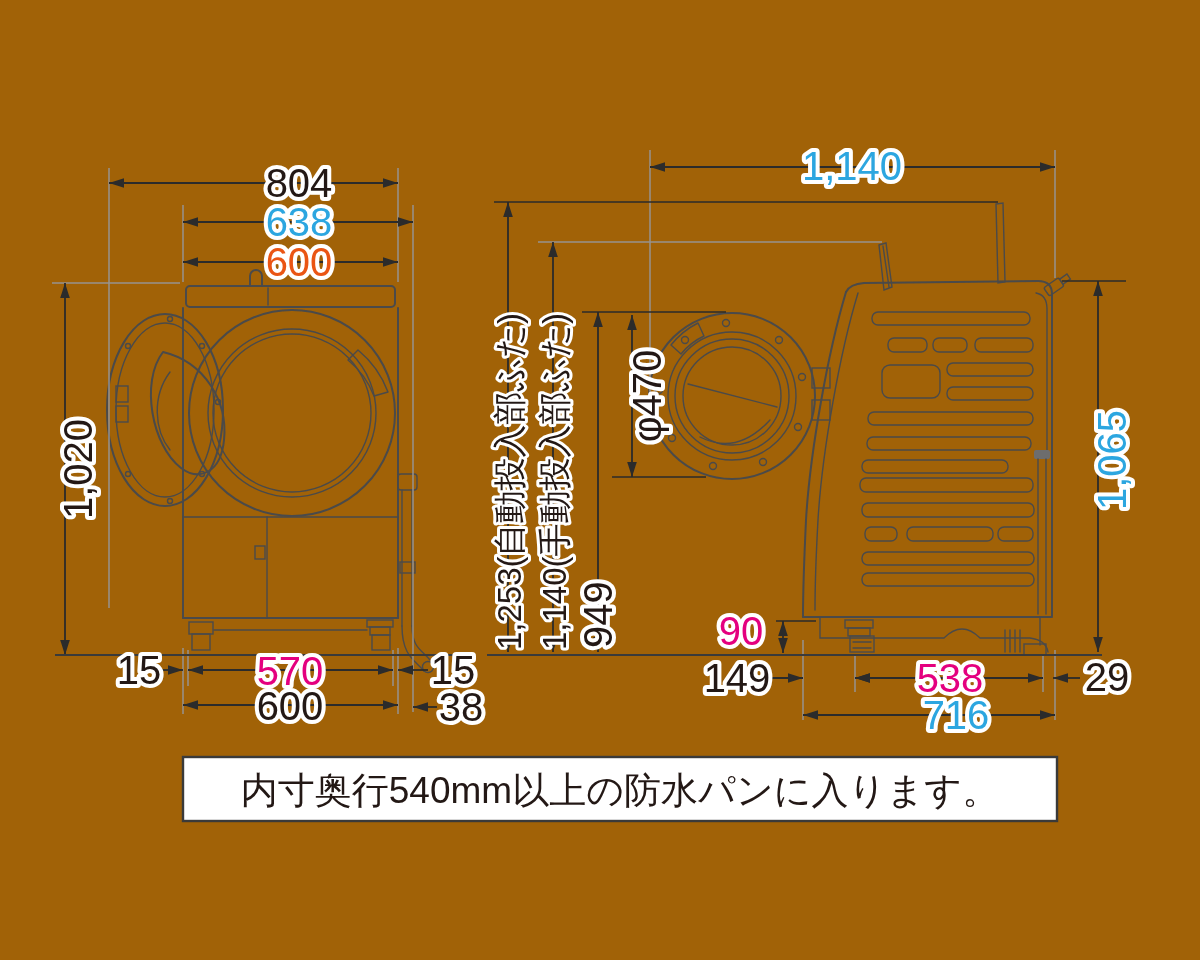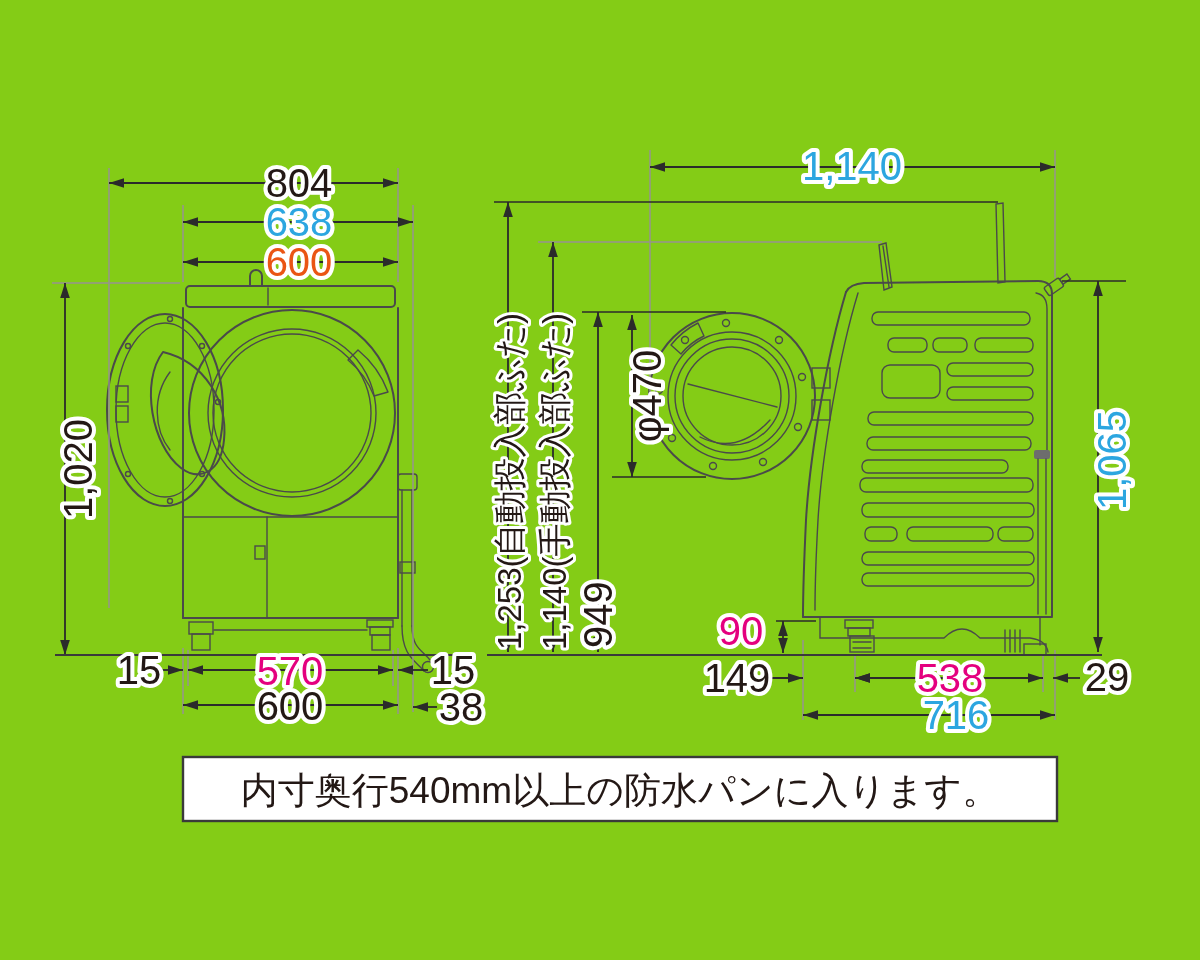--- a/index.html
+++ b/index.html
@@ -1,16 +1,16 @@
 <!DOCTYPE html>
 <html><head>
 <meta charset="utf-8">
 <style>
   html,body{margin:0;padding:0;background:#ffffff;}
-  .stage{position:relative;width:1200px;height:960px;background:#84cc16;overflow:hidden;
+  .stage{position:relative;width:1200px;height:960px;background:#a16207;overflow:hidden;
          font-family:"Liberation Sans","DejaVu Sans",sans-serif;}
   svg{display:block;}
   
   .art{stroke:#4a4a4a;stroke-width:2;fill:none;stroke-linecap:round;stroke-linejoin:round;}
   .art-thin{stroke:#4a4a4a;stroke-width:1.4;fill:none;stroke-linecap:round;}
   .art-fill{fill:#6d6d6d;stroke:none;}
   
   .dl{stroke:#2b2b2b;stroke-width:1.8;fill:none;}
   .ld{stroke:#2b2b2b;stroke-width:1.5;fill:none;}
   .ex{stroke:#979390;stroke-width:1.5;fill:none;}

